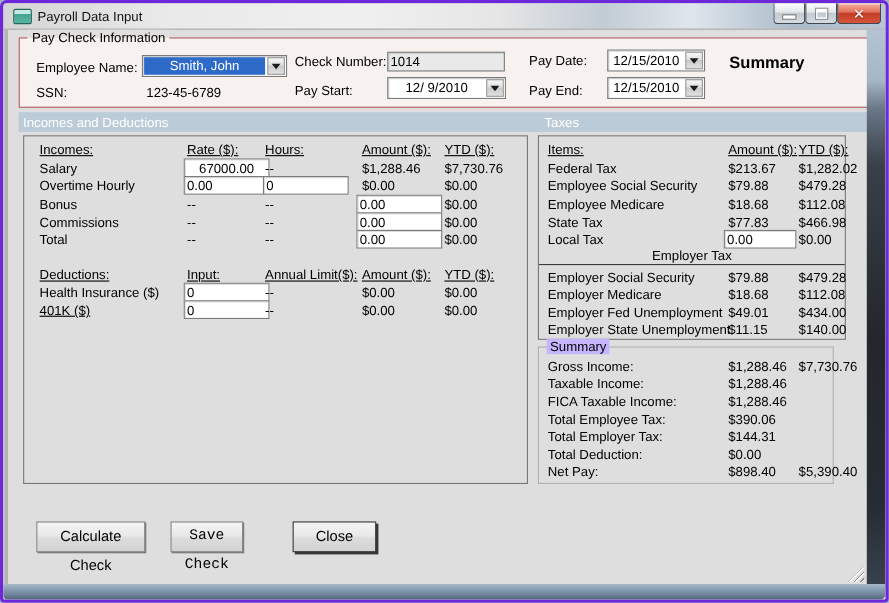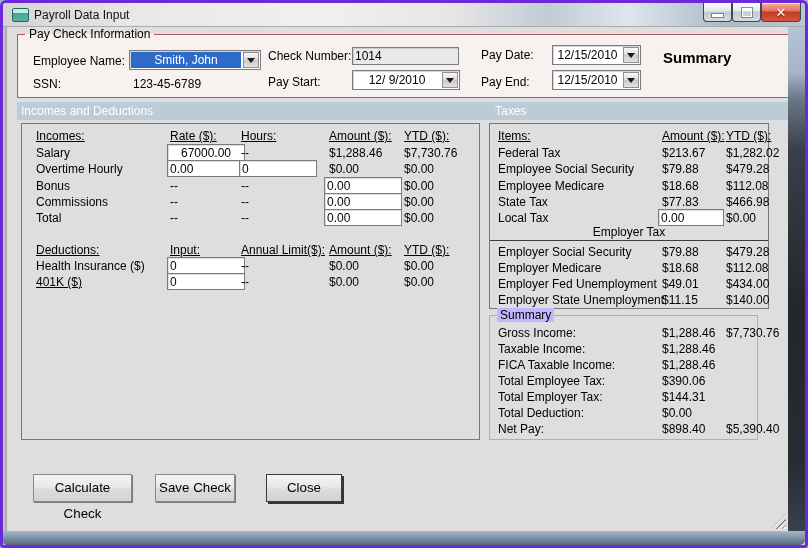--- a/index.html
+++ b/index.html
@@ -82,21 +82,21 @@
   .ic1{left:14px} .ic2{left:148px} .ic3{left:219px} .ic4{left:307px} .ic5{left:382px}
   .tc1{left:8px}  .tc2{left:172px} .tc3{left:236px}
   .row .tb { top:-2px; height:17px; }
   .emp-hdr { position:absolute; left:0; right:0; top:101px; text-align:center; }
   .emp-divider { position:absolute; left:0; right:0; top:116px; border-top:1px solid #3c3c3c; }
   
   .btn { position:absolute; top:471px; height:28px; text-align:center; line-height:26px;
     background:linear-gradient(180deg,#f4f4f4,#e9e9e9 45%,#dcdcdc 55%,#d3d3d3);
     border:1px solid #8a8a8a; box-shadow:1px 1px 0 rgba(95,95,95,.8); cursor:default; }
   .btn-calc  { left:30px;  width:99px; }
-  .btn-save  { left:152px; width:80px; }
+  .btn-save  { left:152px; width:66px;font-family:Liberation Mono, monospace; }
   .btn-close { left:263px; width:76px; border-color:#3a3a3a; box-shadow:2px 2px 0 rgba(25,25,25,.85); }
 </style>
 </head>
 <body>
 
 <div class="screen">
 
   <div class="client"></div>
 
   <div class="titlebar">

